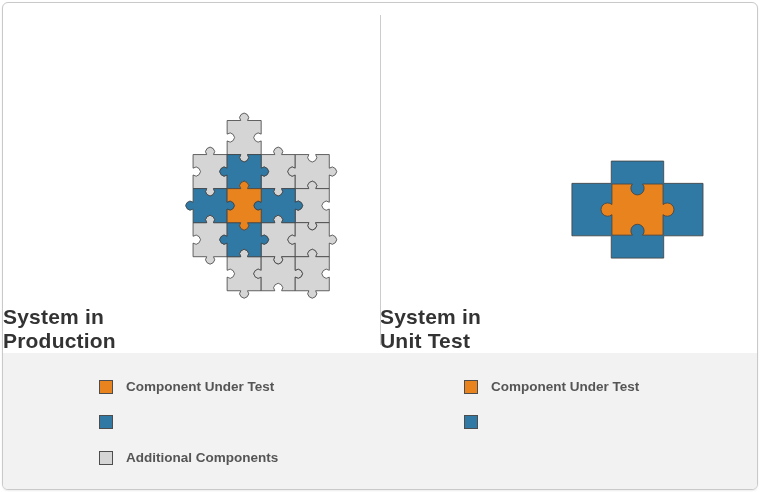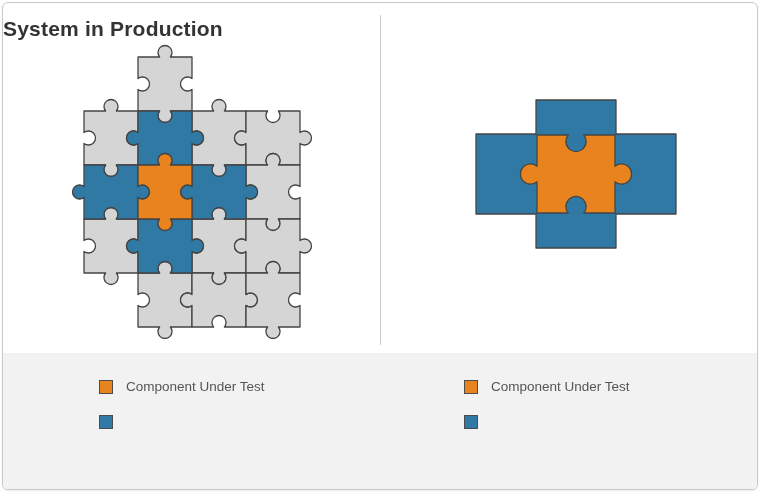--- a/index.html
+++ b/index.html
@@ -13,21 +13,21 @@
     margin: 2px;
     border: 1px solid #c9c9c9;
     border-radius: 6px;
     background: #fff;
     overflow: hidden;
     box-shadow: 0 1px 2px rgba(0,0,0,0.08);
   }
   .panels { position: relative; display: flex; height: 350px; }
   .panel {
     width: 50%;
-    display: flex; flex-direction: column; align-items: flex-start;
+    display: flex; flex-direction: row; align-items: flex-end;
     padding-top: 14px; box-sizing: border-box;
   }
   .panel-title {
     margin: 0;
     font-size: 21px; font-weight: bold;
     color: var(--title-color, #333);
     letter-spacing: 0.2px;
   }
   .divider {
     position: absolute; left: 50%; top: 12px; bottom: 8px;
@@ -35,21 +35,21 @@
   }
   .diagram { display: block; margin-top: 2px; }
   .legend-strip {
     position: absolute; left: 0; right: 0; top: 350px; bottom: 0;
     background: var(--legend-bg, #f2f2f2);
     display: flex;
   }
   .legend-col { width: 50%; box-sizing: border-box; padding-top: 26px; }
   .legend-col.left  { padding-left: 96px; }
   .legend-col.right { padding-left: 84px; }
-  .legend-item { display: flex; align-items: center; margin-bottom: 21px; }
+  .legend-item { display: flex; align-items: center; margin-bottom: 21px; font-weight: bold; }
   .swatch {
     width: 12px; height: 12px;
     border: 1px solid #4d4d4d;
     margin-right: 13px; flex: none;
   }
   .legend-label { font-size: 13.5px; color: var(--legend-text, #555); }
 </style>
 </head>
 <body>
 
@@ -70,36 +70,41 @@
           <path d="M 189 230 L 210.6 230 A 7.0200000000000005 7.0200000000000005 0 1 0 221.4 230 L 243 230 L 243 251.6 A 7.0200000000000005 7.0200000000000005 0 1 1 243 262.4 L 243 284 L 221.4 284 A 7.0200000000000005 7.0200000000000005 0 1 0 210.6 284 L 189 284 L 189 262.4 A 7.0200000000000005 7.0200000000000005 0 1 1 189 251.6 L 189 230 Z" fill="#D5D5D5" stroke="#444444" stroke-width="1.3" stroke-linejoin="round"></path>
           <path d="M 243 230 L 264.6 230 A 7.0200000000000005 7.0200000000000005 0 1 1 275.4 230 L 297 230 L 297 251.6 A 7.0200000000000005 7.0200000000000005 0 1 0 297 262.4 L 297 284 L 275.4 284 A 7.0200000000000005 7.0200000000000005 0 1 1 264.6 284 L 243 284 L 243 262.4 A 7.0200000000000005 7.0200000000000005 0 1 0 243 251.6 L 243 230 Z" fill="#D5D5D5" stroke="#444444" stroke-width="1.3" stroke-linejoin="round"></path>
           <path d="M 135 68 L 156.6 68 A 7.0200000000000005 7.0200000000000005 0 1 0 167.4 68 L 189 68 L 189 89.6 A 7.0200000000000005 7.0200000000000005 0 1 1 189 100.4 L 189 122 L 167.4 122 A 7.0200000000000005 7.0200000000000005 0 1 0 156.6 122 L 135 122 L 135 100.4 A 7.0200000000000005 7.0200000000000005 0 1 1 135 89.6 L 135 68 Z" fill="#2F79A4" stroke="#444444" stroke-width="1.3" stroke-linejoin="round"></path>
           <path d="M 81 122 L 102.6 122 A 7.0200000000000005 7.0200000000000005 0 1 0 113.4 122 L 135 122 L 135 143.6 A 7.0200000000000005 7.0200000000000005 0 1 1 135 154.4 L 135 176 L 113.4 176 A 7.0200000000000005 7.0200000000000005 0 1 0 102.6 176 L 81 176 L 81 154.4 A 7.0200000000000005 7.0200000000000005 0 1 1 81 143.6 L 81 122 Z" fill="#2F79A4" stroke="#444444" stroke-width="1.3" stroke-linejoin="round"></path>
           <path d="M 189 122 L 210.6 122 A 7.0200000000000005 7.0200000000000005 0 1 0 221.4 122 L 243 122 L 243 143.6 A 7.0200000000000005 7.0200000000000005 0 1 1 243 154.4 L 243 176 L 221.4 176 A 7.0200000000000005 7.0200000000000005 0 1 0 210.6 176 L 189 176 L 189 154.4 A 7.0200000000000005 7.0200000000000005 0 1 1 189 143.6 L 189 122 Z" fill="#2F79A4" stroke="#444444" stroke-width="1.3" stroke-linejoin="round"></path>
           <path d="M 135 176 L 156.6 176 A 7.0200000000000005 7.0200000000000005 0 1 0 167.4 176 L 189 176 L 189 197.6 A 7.0200000000000005 7.0200000000000005 0 1 1 189 208.4 L 189 230 L 167.4 230 A 7.0200000000000005 7.0200000000000005 0 1 0 156.6 230 L 135 230 L 135 208.4 A 7.0200000000000005 7.0200000000000005 0 1 1 135 197.6 L 135 176 Z" fill="#2F79A4" stroke="#444444" stroke-width="1.3" stroke-linejoin="round"></path>
           <path d="M 135 122 L 156.6 122 A 7.0200000000000005 7.0200000000000005 0 1 1 167.4 122 L 189 122 L 189 143.6 A 7.0200000000000005 7.0200000000000005 0 1 0 189 154.4 L 189 176 L 167.4 176 A 7.0200000000000005 7.0200000000000005 0 1 1 156.6 176 L 135 176 L 135 154.4 A 7.0200000000000005 7.0200000000000005 0 1 0 135 143.6 L 135 122 Z" fill="#E8831D" stroke="#444444" stroke-width="1.3" stroke-linejoin="round"></path>
         </svg>
     </div>
     <div class="panel">
+      <h2 class="panel-title">System in Unit Test</h2>
       <svg id="unit-svg" class="diagram" width="378" height="296" viewBox="0 0 378 296">
           <path d="M 156 81 L 236 81 L 236 115 L 296 115 L 296 195 L 236 195 L 236 229 L 156 229 L 156 195 L 96 195 L 96 115 L 156 115 Z" fill="#2F79A4" stroke="#444444" stroke-width="1.3" stroke-linejoin="round"></path>
           <path d="M 157 116 L 188.2 116 A 10.14 10.14 0 1 0 203.8 116 L 235 116 L 235 147.2 A 10.14 10.14 0 1 1 235 162.8 L 235 194 L 203.8 194 A 10.14 10.14 0 1 0 188.2 194 L 157 194 L 157 162.8 A 10.14 10.14 0 1 1 157 147.2 L 157 116 Z" fill="#E8831D" stroke="#444444" stroke-width="1.3" stroke-linejoin="round"></path>
         </svg>
     </div>
     <div class="divider"></div>
   </div>
   <div class="legend-strip">
     <div class="legend-col left" id="legend-left">
         <div class="legend-item">
           <span class="swatch" style="background: rgb(232, 131, 29);"></span>
           <span class="legend-label">Component Under Test</span>
         </div>
         <div class="legend-item">
           <span class="swatch" style="background: rgb(47, 121, 164);"></span>
         </div>
+        <div class="legend-item">
+          <span class="swatch" style="background: rgb(213, 213, 213);"></span>
+          <span class="legend-label">Additional Components</span>
+        </div>
       </div>
     <div class="legend-col right" id="legend-right">
         <div class="legend-item">
           <span class="swatch" style="background: rgb(232, 131, 29);"></span>
           <span class="legend-label">Component Under Test</span>
         </div>
         <div class="legend-item">
           <span class="swatch" style="background: rgb(47, 121, 164);"></span>
         </div>
       </div>

